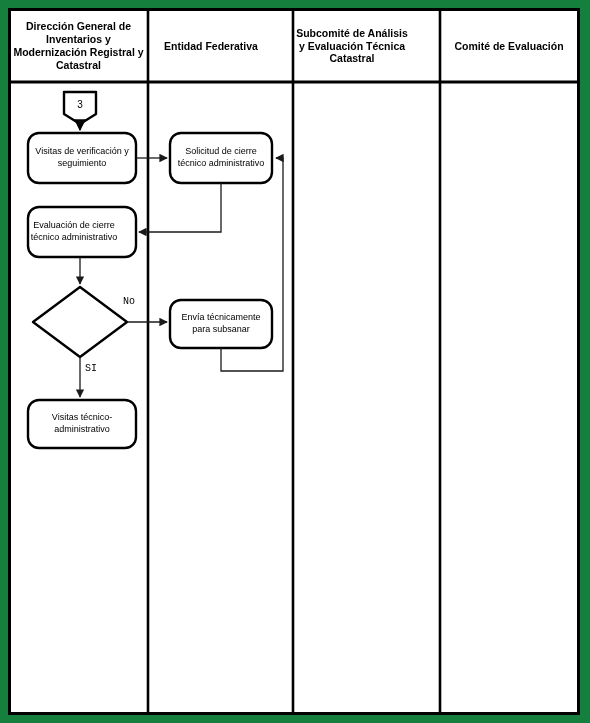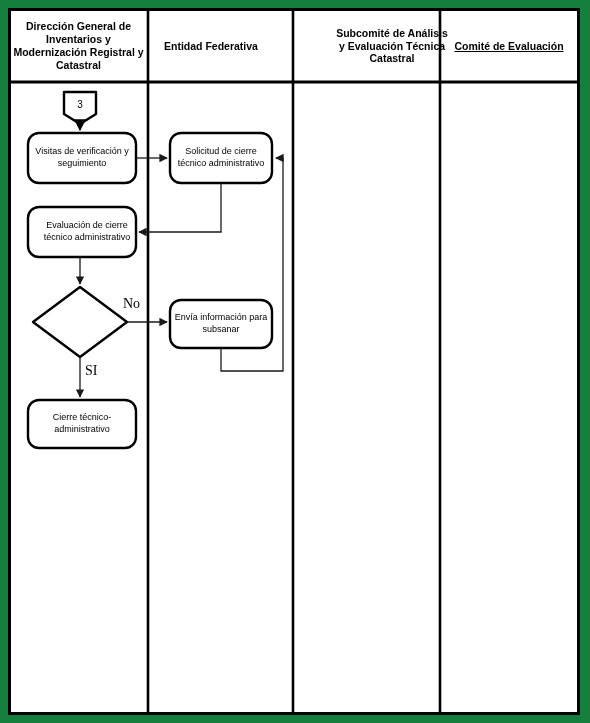--- a/index.html
+++ b/index.html
@@ -60,23 +60,23 @@
     align-items: center;
     justify-content: center;
     text-align: center;
     font-size: 10px;
     color: #000000;
     font-family: "Liberation Sans", sans-serif;
     pointer-events: none;
   }
   .edge-label {
     position: absolute;
-    font-size: 14px;
+    font-size: 10px;
     color: #000000;
-    font-family: Liberation Serif, serif;
+    font-family: Liberation Mono, monospace;
     white-space: nowrap;
     pointer-events: none;
   }
 </style>
 </head>
 <body>
 
 <div id="canvas">
 
   <svg id="svg-layer" viewBox="0 0 590 723" xmlns="http://www.w3.org/2000/svg">
@@ -140,34 +140,34 @@
     <path d="M 221 348 L 221 371 L 283 371 L 283 158 L 276 158" fill="none" stroke="#1a1a1a" stroke-width="1.3" marker-end="url(#arrow-thin)"></path>
 
     
     <rect x="28" y="400" width="108" height="48" rx="11" ry="11" fill="#ffffff" stroke="#000000" stroke-width="2.4"></rect>
   </svg>
 
   <div class="hdr-text" style="left:11px; top:11px; width:135px; height:70px;">Dirección General de Inventarios y Modernización Registral y Catastral</div>
 
   <div class="hdr-text" style="left:150px; top:11px; width:122px; height:70px;">Entidad Federativa</div>
 
-  <div class="hdr-text" style="left:295px; top:11px; width:114px; height:70px;margin-left:40px;">Subcomité de Análisis y Evaluación Técnica Catastral</div>
+  <div class="hdr-text" style="left:295px; top:11px; width:114px; height:70px;">Subcomité de Análisis y Evaluación Técnica Catastral</div>
 
-  <div class="hdr-text" style="left:442px; top:11px; width:134px; height:70px;text-decoration:underline;">Comité de Evaluación</div>
+  <div class="hdr-text" style="left:442px; top:11px; width:134px; height:70px;">Comité de Evaluación</div>
 
   <div class="conn-num" style="left:64px; top:92px; width:32px; height:24px;">3</div>
 
   <div class="node-text" style="left:173px; top:133px; width:96px; height:50px;">Solicitud de cierre técnico administrativo</div>
 
   <div class="node-text" style="left:32px; top:133px; width:100px; height:50px;">Visitas de verificación y seguimiento</div>
 
-  <div class="node-text" style="left:37px; top:207px; width:100px; height:50px;">Evaluación de cierre técnico administrativo</div>
+  <div class="node-text" style="left:24px; top:207px; width:100px; height:50px;">Evaluación de cierre técnico administrativo</div>
 
 
-  <div class="node-text" style="left:173px; top:300px; width:96px; height:48px;">Envía información para subsanar</div>
+  <div class="node-text" style="left:173px; top:300px; width:96px; height:48px;">Envía técnicamente para subsanar</div>
 
-  <div class="node-text" style="left:32px; top:400px; width:100px; height:48px;">Cierre técnico-administrativo</div>
+  <div class="node-text" style="left:32px; top:400px; width:100px; height:48px;">Visitas técnico-administrativo</div>
 
   <div class="edge-label" style="left:123px; top:296px;">No</div>
 
   <div class="edge-label" style="left:85px; top:363px;text-align:right;">SI</div>
 
 </div>
 
 </body></html>

